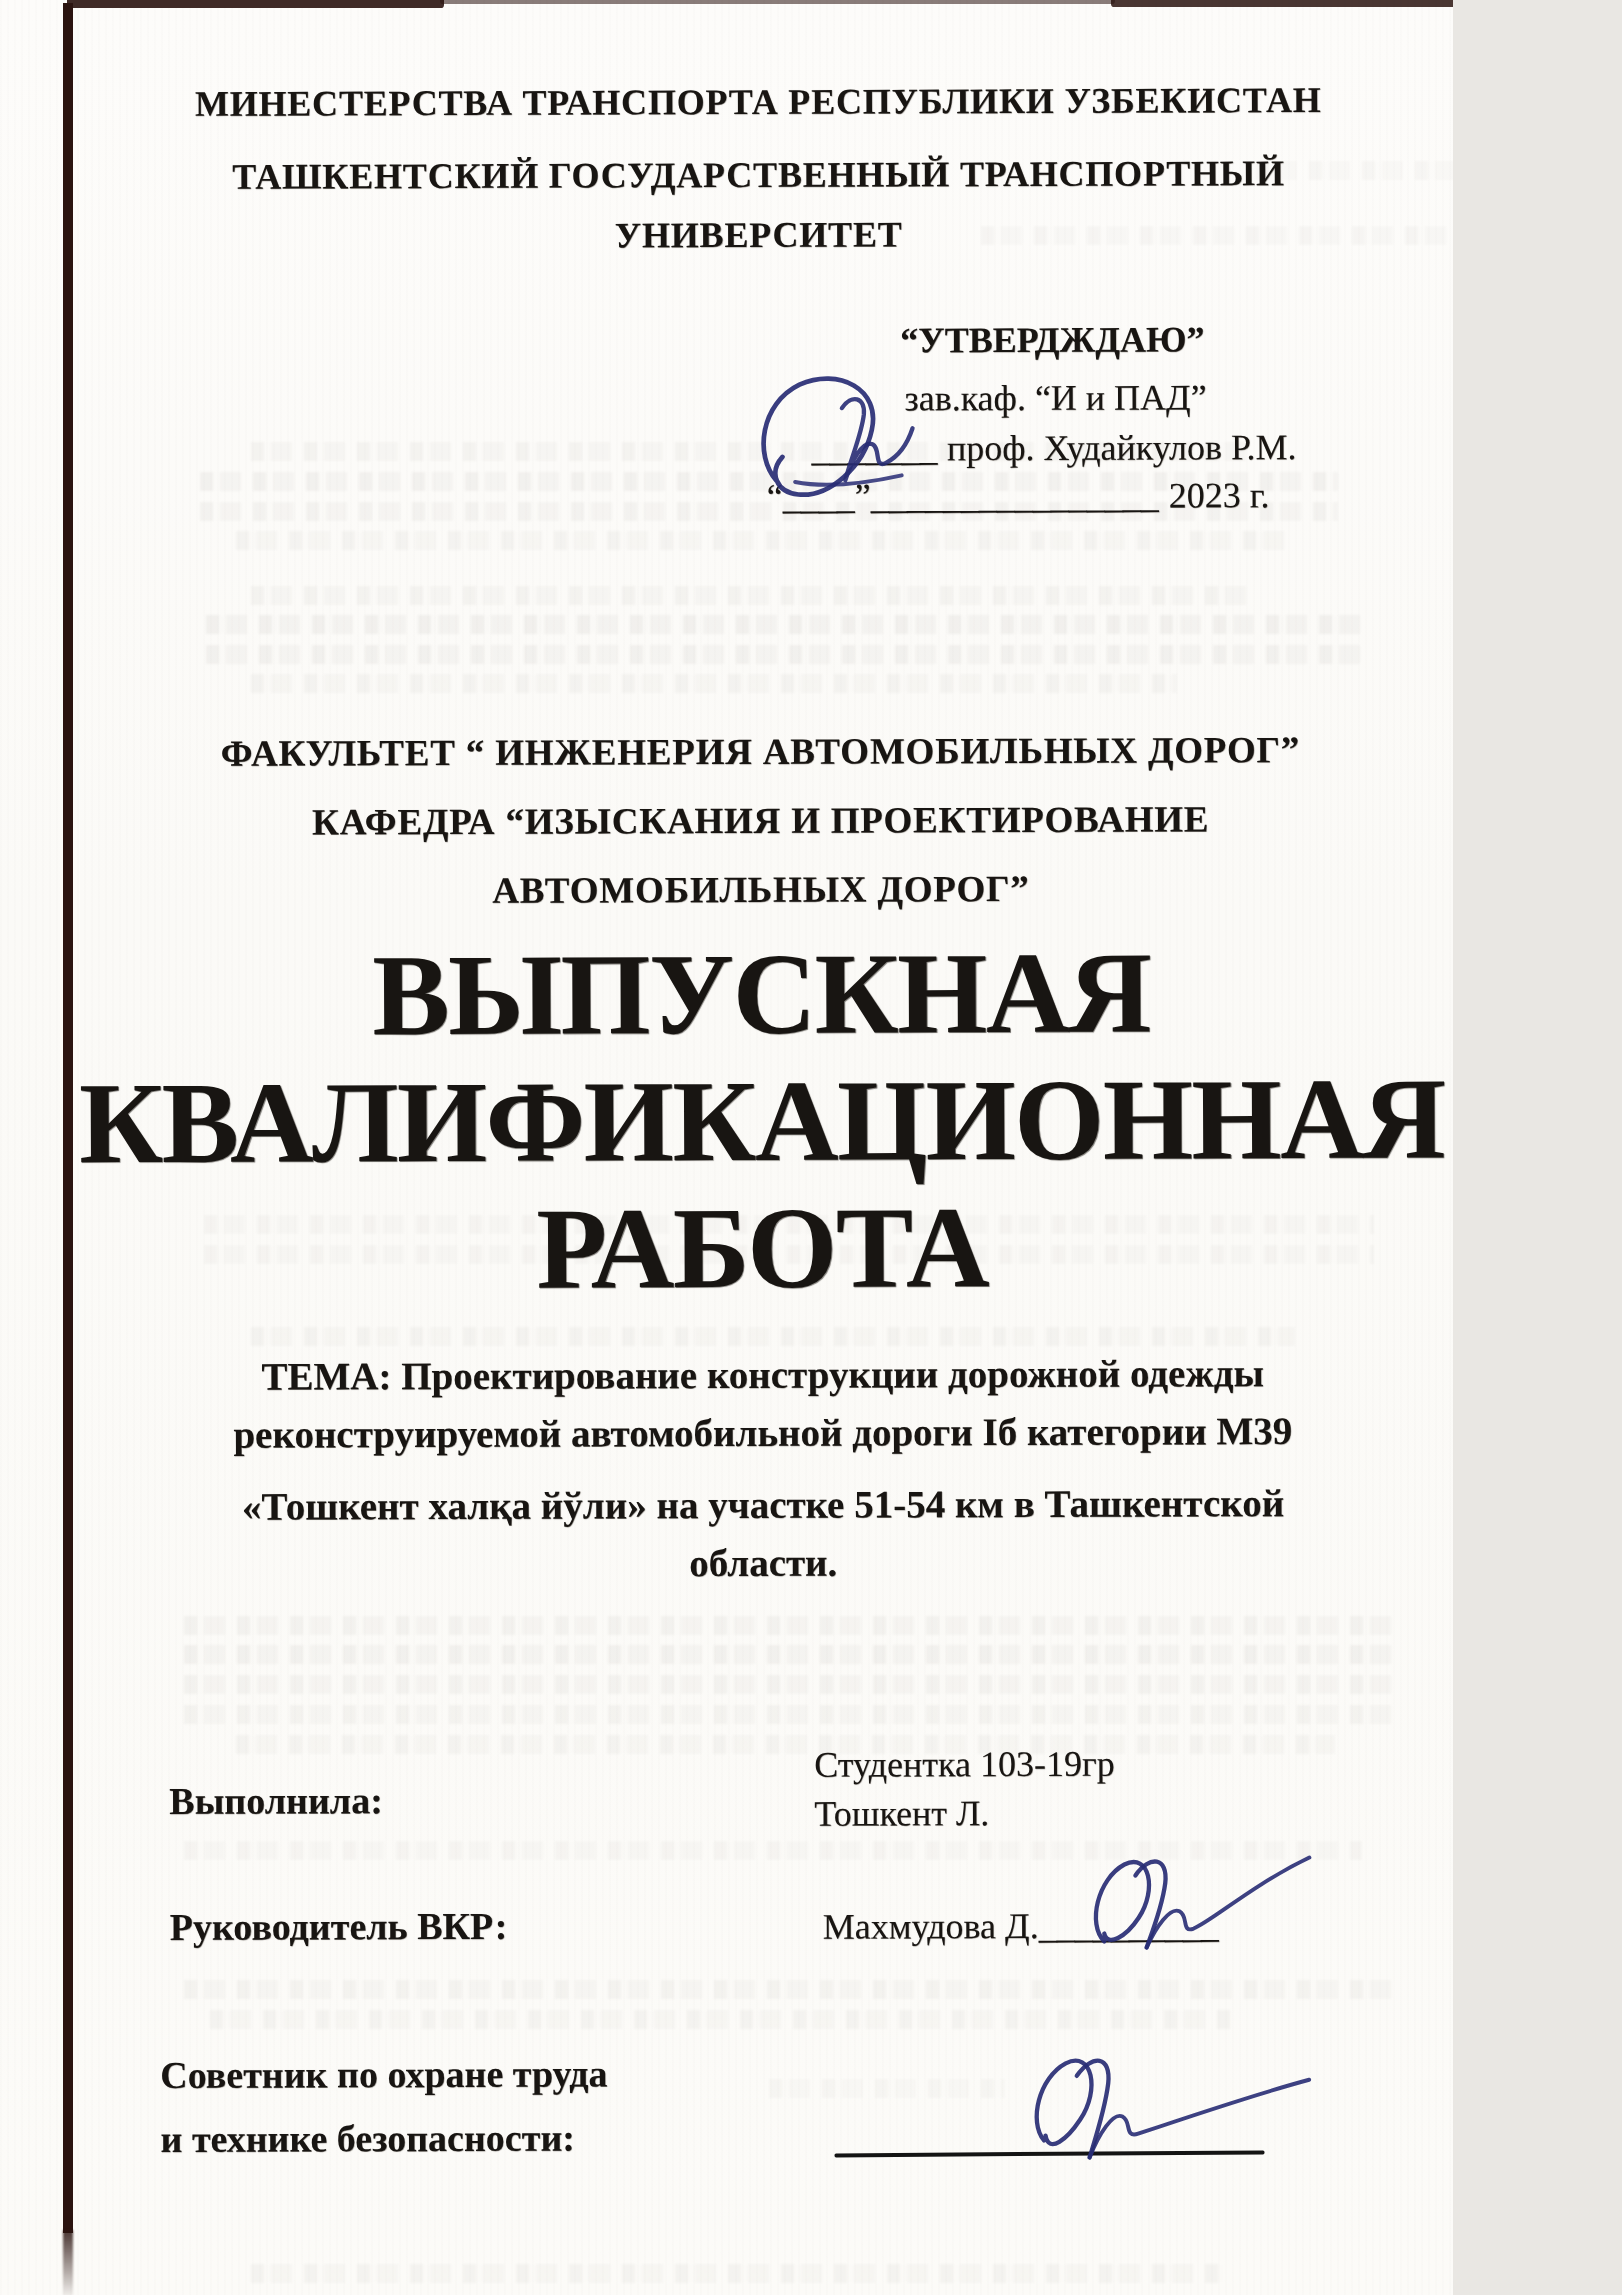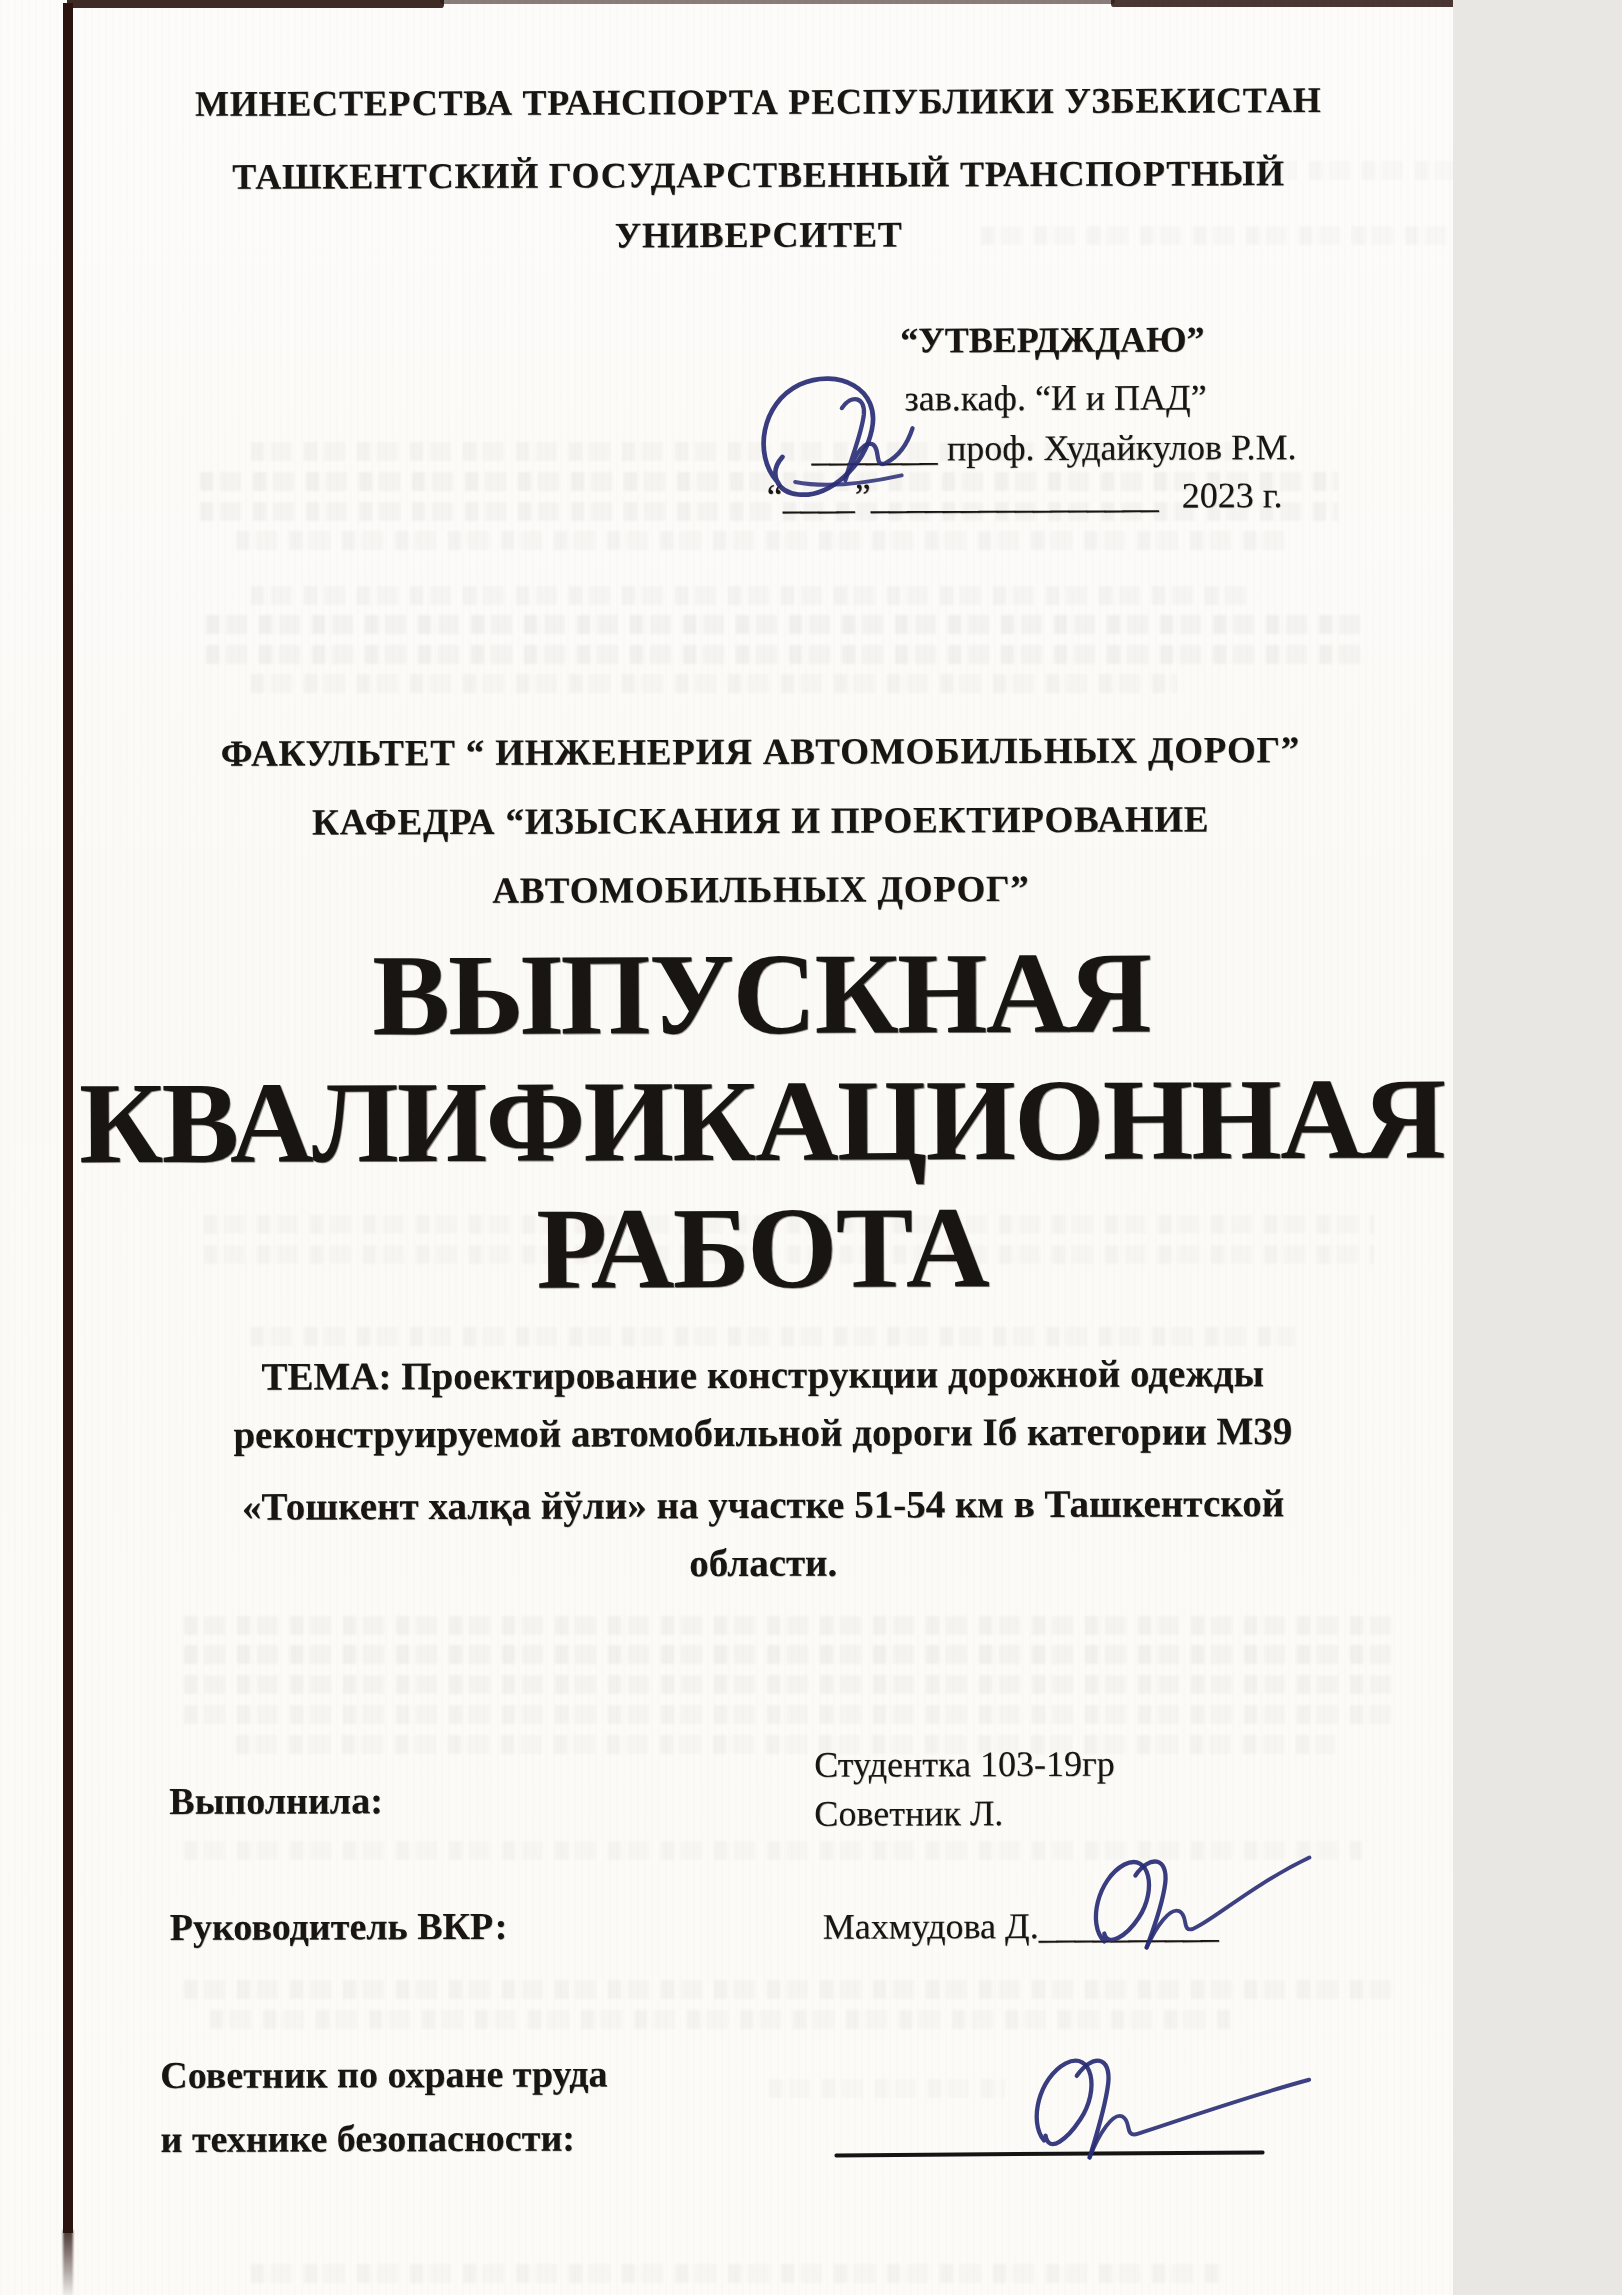--- a/index.html
+++ b/index.html
@@ -36,21 +36,21 @@
     background:linear-gradient(180deg,rgba(130,118,104,0) 0%,rgba(130,118,104,0.30) 35%,rgba(130,118,104,0.22) 70%,rgba(130,118,104,0) 100%);
     transform:rotate(1.2deg);filter:blur(0.8px);}
   .fold2{position:absolute;left:1552px;top:1806px;width:2.4px;height:408px;
     background:linear-gradient(180deg,rgba(120,110,100,0) 0%,rgba(120,110,100,0.18) 50%,rgba(120,110,100,0) 100%);filter:blur(0.8px);}
   .ghost{position:absolute;height:19px;filter:blur(1.3px);
     background:repeating-linear-gradient(90deg, rgba(108,102,95,0.55) 0 12.6px, rgba(108,102,95,0.06) 12.6px 20.4px, rgba(108,102,95,0.4) 20.4px 41px, rgba(108,102,95,0.02) 41px 53px);}
   .sig{position:absolute;}
   .sig path{fill:none;stroke-linecap:round;stroke-linejoin:round;}
   .ink-line{position:absolute;background:#141414;transform:rotate(-0.2deg);border-radius:1.6px;}
   .gap-l{margin-left:9.4px;}
-  .gap-s{margin-left:23px;}
+  .gap-s{margin-left:10px;}
 </style>
 </head>
 <body>
 
 <div class="page">
 
   <div class="spine" style="background: rgb(43, 20, 16);"></div>
   <div class="spine-fade"></div>
   <div class="topline" style="left: 67px; top: 0px; width: 377px; height: 7.9px; opacity: 0.9; background: rgb(43, 20, 16);"></div>
   <div class="topline" style="left: 440px; top: 0px; width: 675px; height: 3.9px; opacity: 0.55; background: rgb(43, 20, 16);"></div>
@@ -113,21 +113,21 @@
     <div class="cline title-line" style="top:1063px;">КВАЛИФИКАЦИОННАЯ</div>
     <div class="cline title-line" style="top:1190px;">РАБОТА</div>
 
     <div class="cline b fs50 scan-text" style="top:1352px;">ТЕМА: Проектирование конструкции дорожной одежды</div>
     <div class="cline b fs50 scan-text" style="top:1410px;">реконструируемой автомобильной дороги Iб категории М39</div>
     <div class="cline b fs50 scan-text" style="top:1482px;">«Тошкент халқа йўли» на участке 51-54 км в Ташкентской</div>
     <div class="cline b fs50 scan-text" style="top:1540px;">области.</div>
 
     <div class="abs b fs48 scan-text" style="left:163px;top:1765px;margin-top:12px;">Выполнила:</div>
     <div class="abs fs46 scan-text" style="left:808px;top:1744px;">Студентка 103-19гр</div>
-    <div class="abs fs46 scan-text" style="left:808px;top:1793px;">Советник Л.</div>
+    <div class="abs fs46 scan-text" style="left:808px;top:1793px;">Тошкент Л.</div>
 
     <div class="abs b fs48 scan-text" style="left:163px;top:1903px;">Руководитель ВКР:</div>
     <div class="abs fs46 scan-text" style="left:816px;top:1906px;">
       <span>Махмудова Д.</span><span>__________</span>
     </div>
     <svg class="sig" style="left:1074px;top:1850px;" width="243" height="118" viewBox="0 0 310 150">
       <path stroke-width="5.5" opacity="0.92" d="M 30 118 C 8 96, 22 38, 56 20 C 88 4, 98 52, 74 88 C 58 112, 34 126, 30 108" stroke="#282c74"></path>
       <path stroke-width="5.5" opacity="0.92" d="M 70 34 C 88 8, 112 10, 108 44 C 104 74, 92 104, 84 126" stroke="#282c74"></path>
       <path stroke-width="5" opacity="0.9" d="M 84 126 C 96 100, 114 74, 126 80 C 138 86, 128 108, 144 102 C 168 92, 220 46, 292 12" stroke="#282c74"></path>
     </svg>

